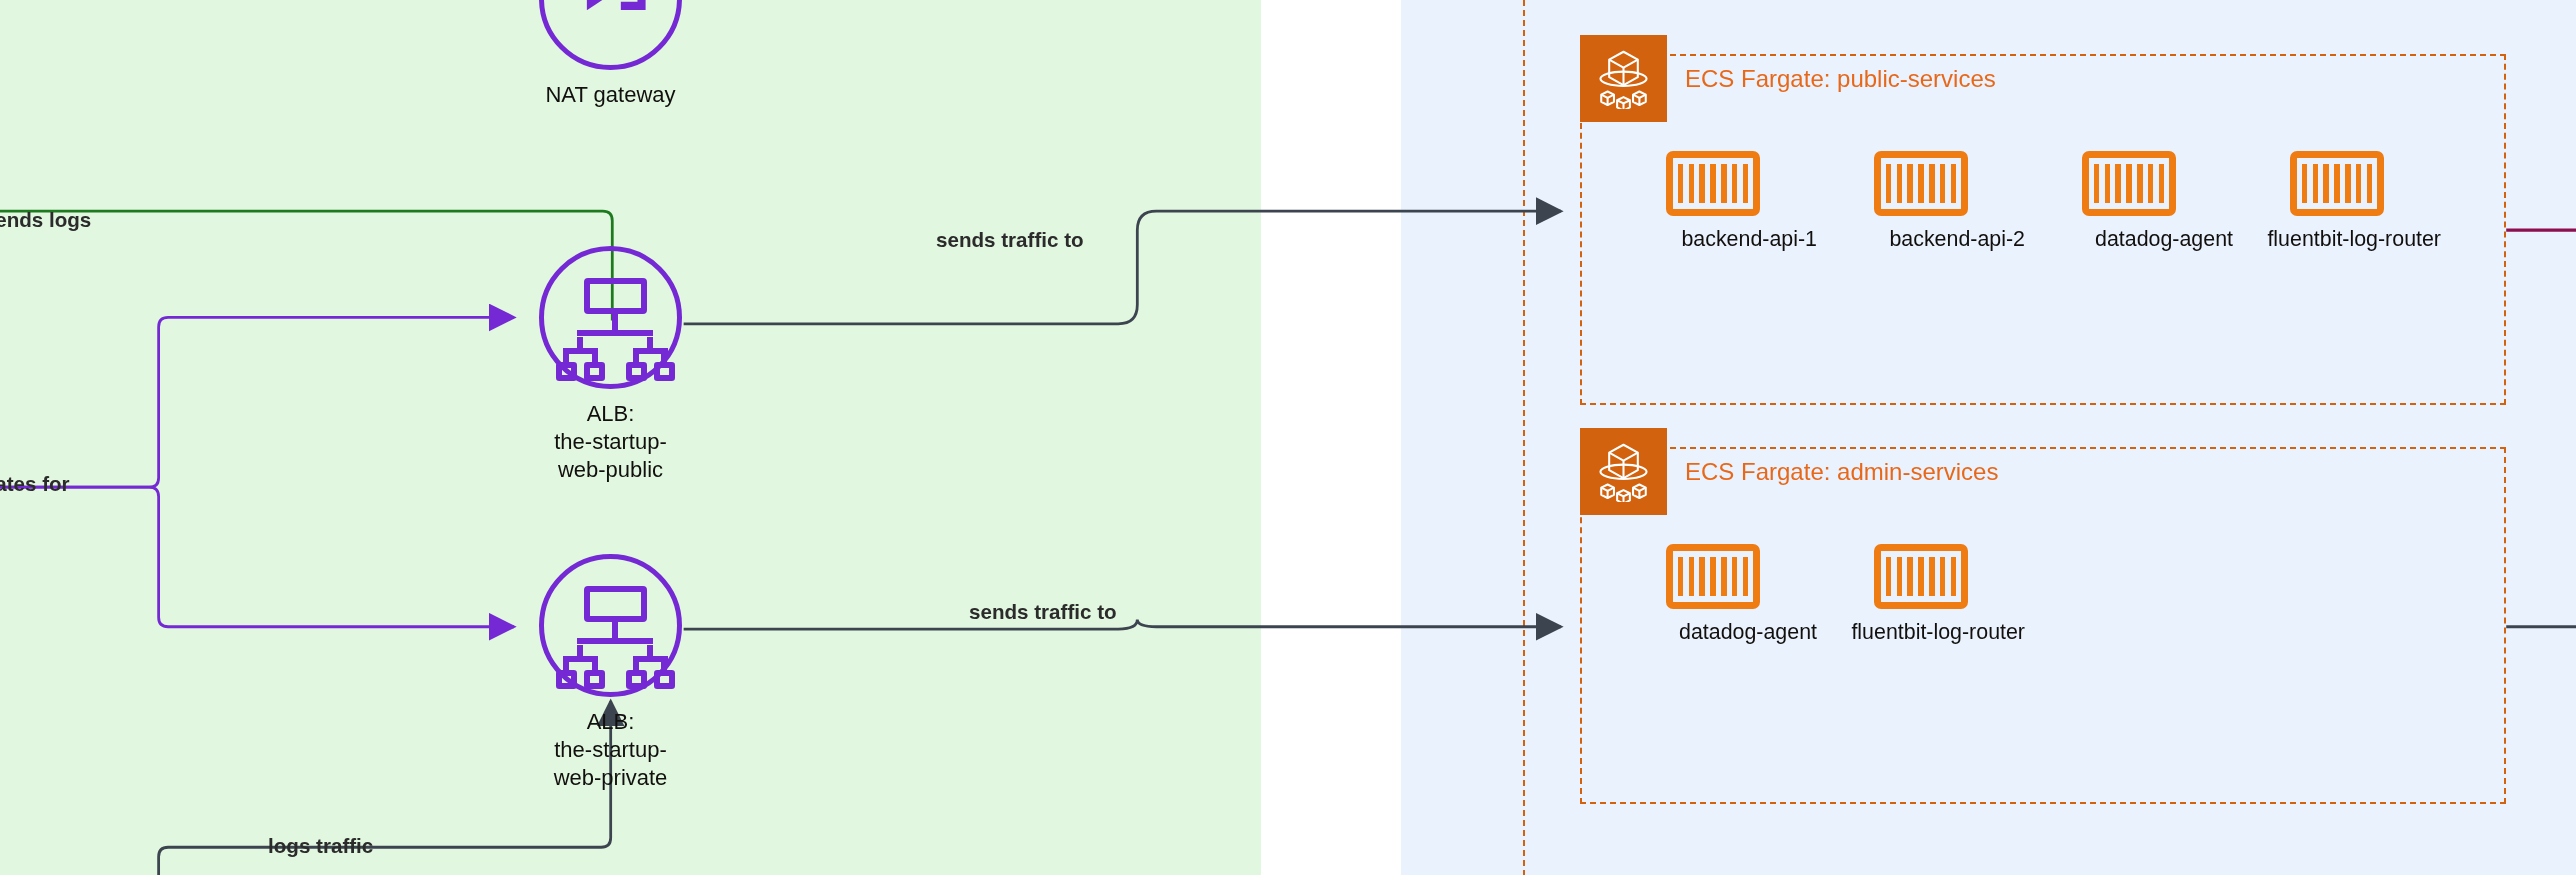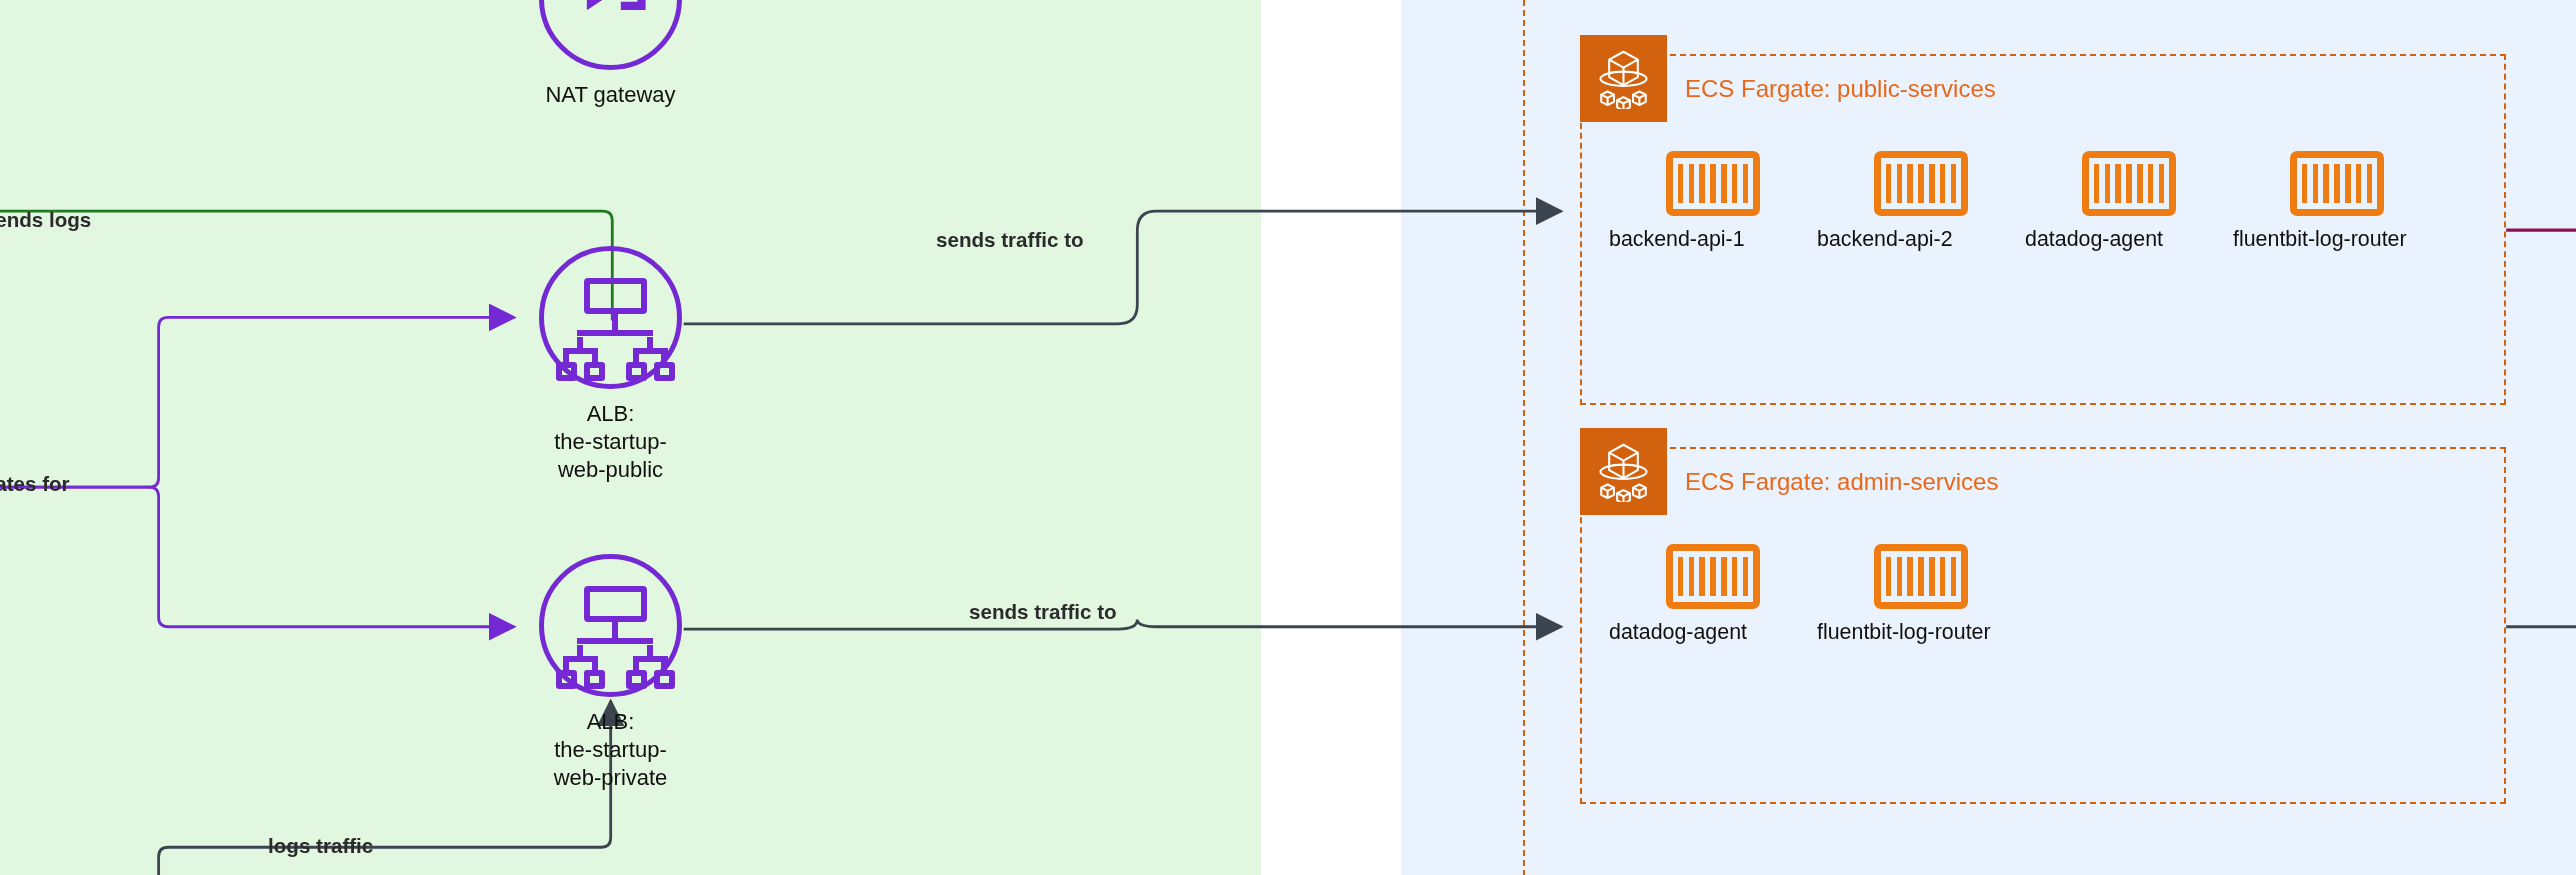--- a/index.html
+++ b/index.html
@@ -150,38 +150,38 @@
     width: 87px;
     height: 87px;
     background: #d2620e;
     display: flex;
     align-items: center;
     justify-content: center;
   }
   .svc-title {
     position: absolute;
     left: 103px;
-    top: 19px;
+    top: 9px;
     font-size: 24px;
     color: #e8681a;
     white-space: nowrap;
   }
   .svc-items {
     position: absolute;
     left: 0;
     right: 0;
     top: 95px;
     display: flex;
     justify-content: flex-start;
     gap: 0;
     padding-left: 27px;
   }
   .task {
     width: 208px;
-    text-align: left;
+    text-align: right;
   }
   .task .container-icon {
     width: 94px;
     height: 65px;
     margin: 0 auto;
     border: 7.1px solid #ef7c12;
     border-radius: 7.1px;
     box-sizing: border-box;
     display: flex;
     align-items: center;

